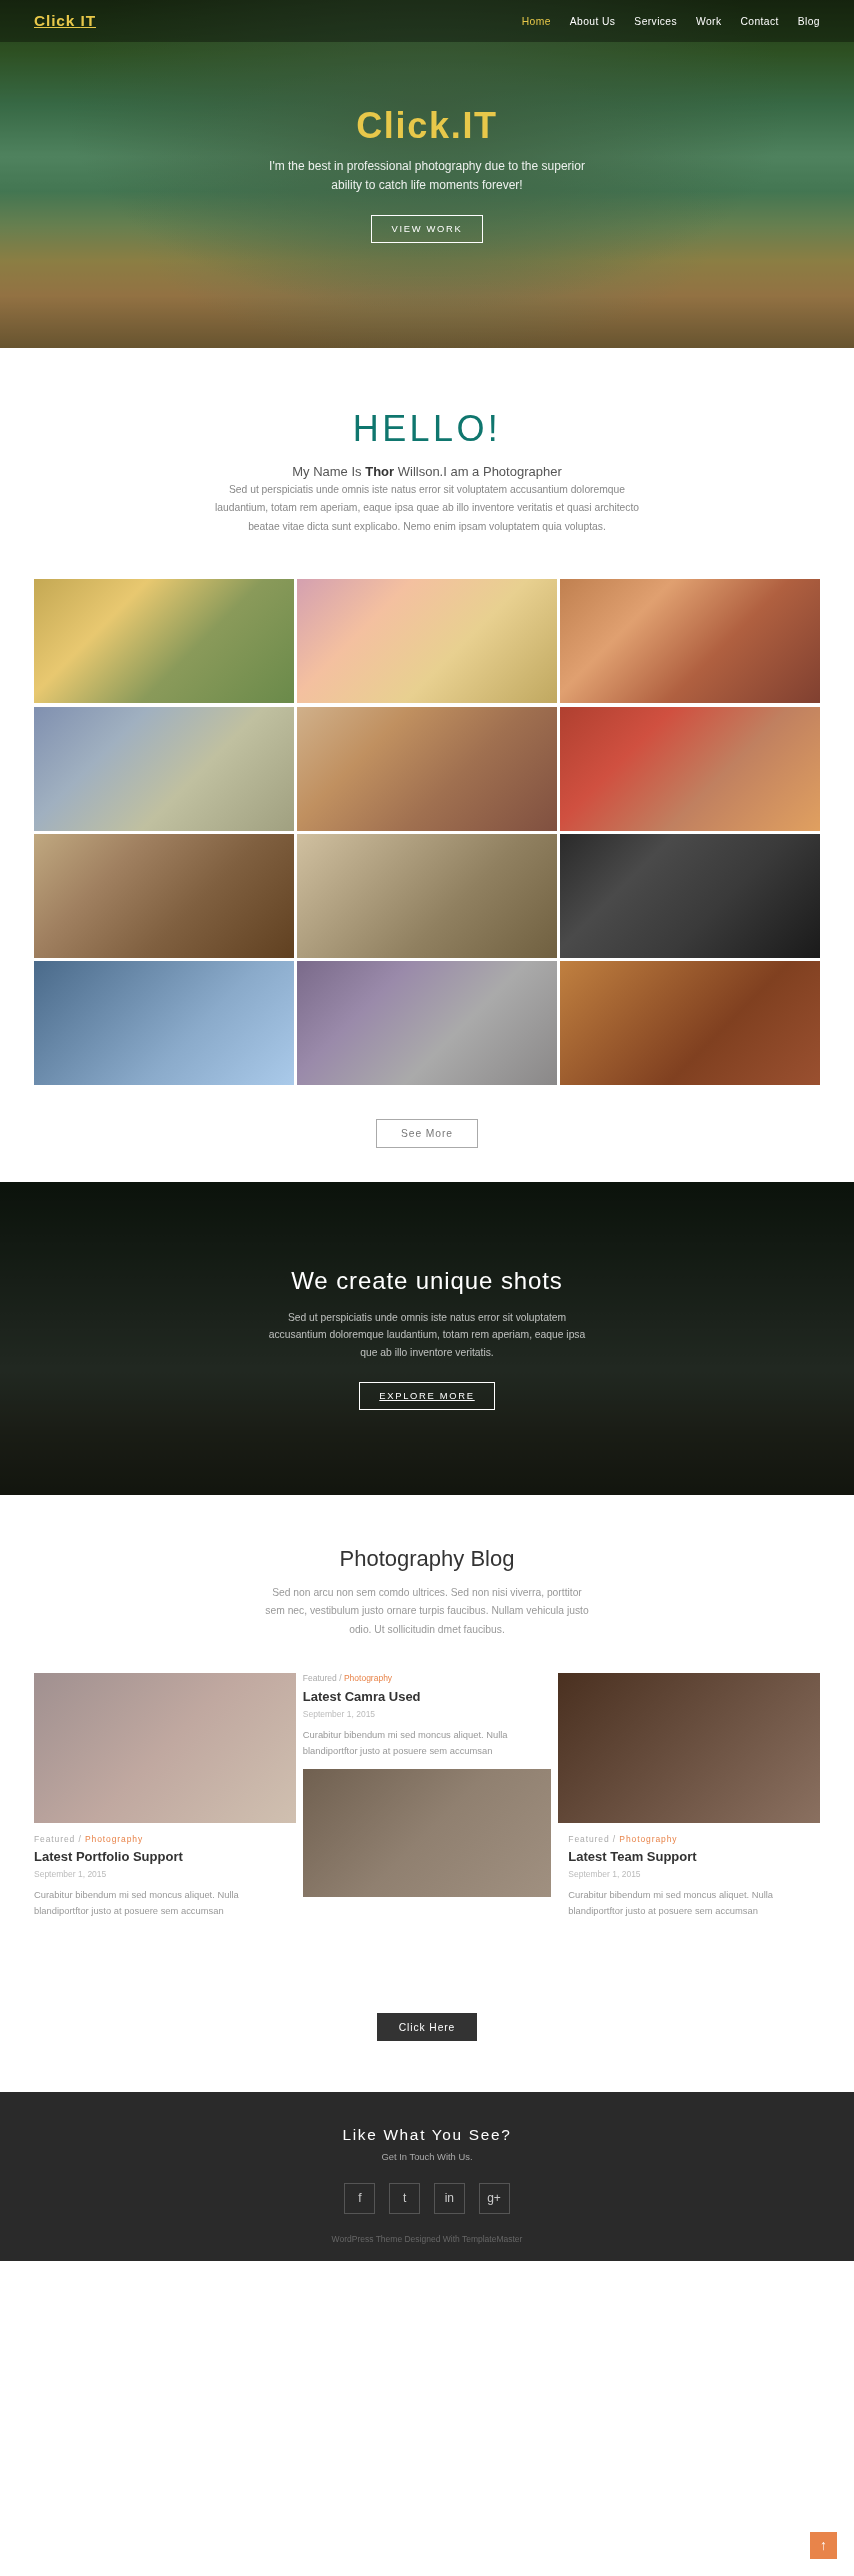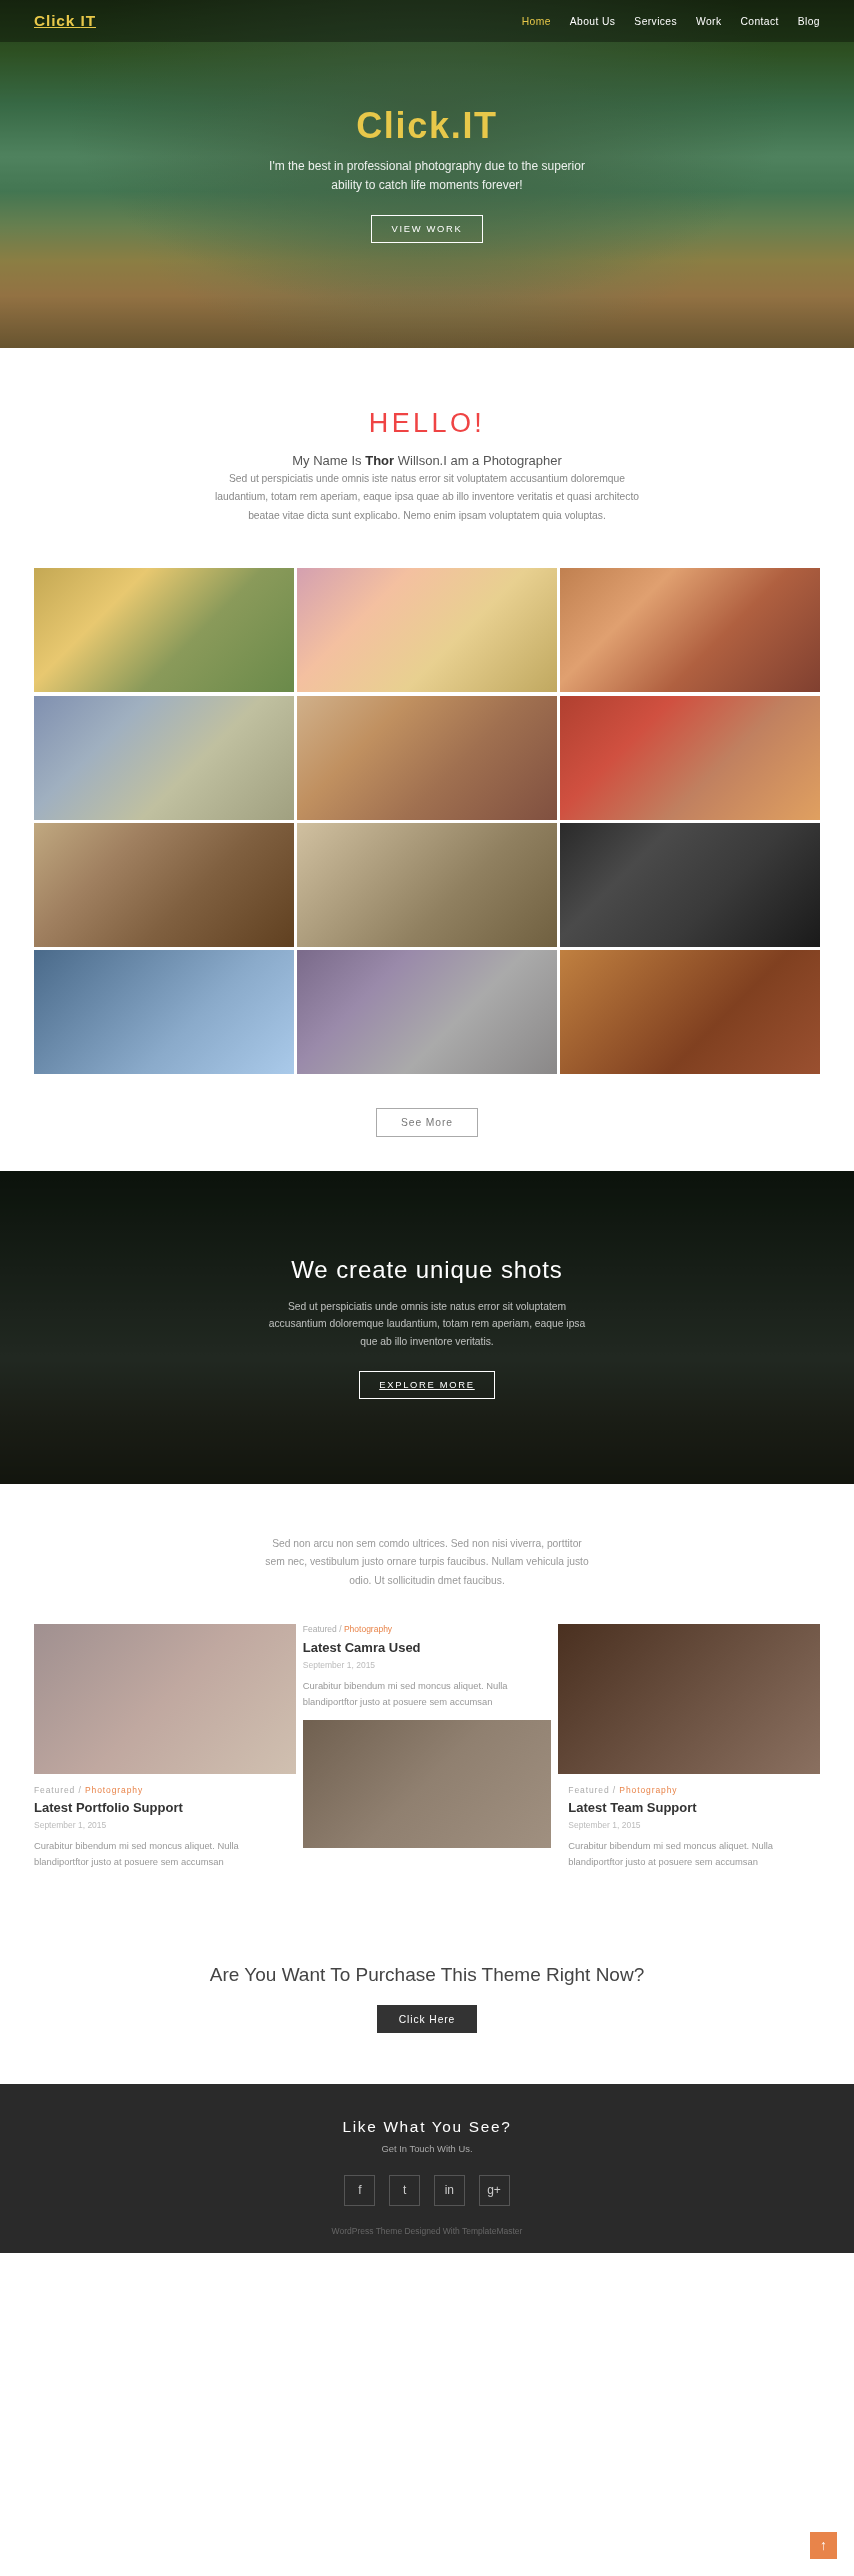--- a/index.html
+++ b/index.html
@@ -100,23 +100,23 @@
       background: transparent;
       text-decoration: none;
     }
 
     
     .hello-section {
       text-align: center;
       padding: 60px 34px 43px;
     }
     .hello-title {
-      font-size: 27px;
+      font-size: 36px;
       font-weight: 300;
-      color: #ef4444;
+      color: #0f766e;
       letter-spacing: 3.4px;
       margin-bottom: 13.7px;
     }
     .hello-name {
       font-size: 13px;
       color: #555;
       margin-bottom: 2px;
     }
     .hello-name strong { color: #333; }
     .hello-desc {
@@ -395,20 +395,21 @@
 <section class="dark-section">
   <div class="dark-section-overlay"></div>
   <div class="dark-section-content">
     <h2 class="dark-section-title">We create unique shots</h2>
     <p class="dark-section-desc">Sed ut perspiciatis unde omnis iste natus error sit voluptatem accusantium doloremque laudantium, totam rem aperiam, eaque ipsa que ab illo inventore veritatis.</p>
     <a href="#" class="btn-outline-white">Explore More</a>
   </div>
 </section>
 
 <section class="blog-section">
+  <h2 class="blog-title">Photography Blog</h2>
   <p class="blog-desc">Sed non arcu non sem comdo ultrices. Sed non nisi viverra, porttitor sem nec, vestibulum justo ornare turpis faucibus. Nullam vehicula justo odio. Ut sollicitudin dmet faucibus.</p>
 
   <div style="display:grid; grid-template-columns:1fr 1fr 1fr; gap:0; text-align:left;">
 
     <div>
       <div style="width:100%; height:150px; background:linear-gradient(135deg,#a09090 0%,#c0a8a0 50%,#d0c0b0 100%);"></div>
       <div style="padding:10.3px 10.3px 0 0;">
         <div class="blog-tag">
           <span>Featured</span> / <a href="#">Photography</a>
         </div>
@@ -439,21 +440,20 @@
         <div class="blog-card-title">Latest Team Support</div>
         <div class="blog-date">September 1, 2015</div>
         <div class="blog-excerpt">Curabitur bibendum mi sed moncus aliquet. Nulla blandiportftor justo at posuere sem accumsan</div>
       </div>
     </div>
 
   </div>
 </section>
 
 <section class="purchase-section">
-  <h2 class="purchase-title">Are You Want To Purchase This Theme Right Now?</h2>
   <button class="btn-dark">Click Here</button>
 </section>
 
 <footer class="footer">
   <h3 class="footer-title">Like What You See?</h3>
   <p class="footer-subtitle">Get In Touch With Us.</p>
   <div class="footer-social">
     <div class="social-icon">f</div>
     <div class="social-icon">t</div>
     <div class="social-icon">in</div>

